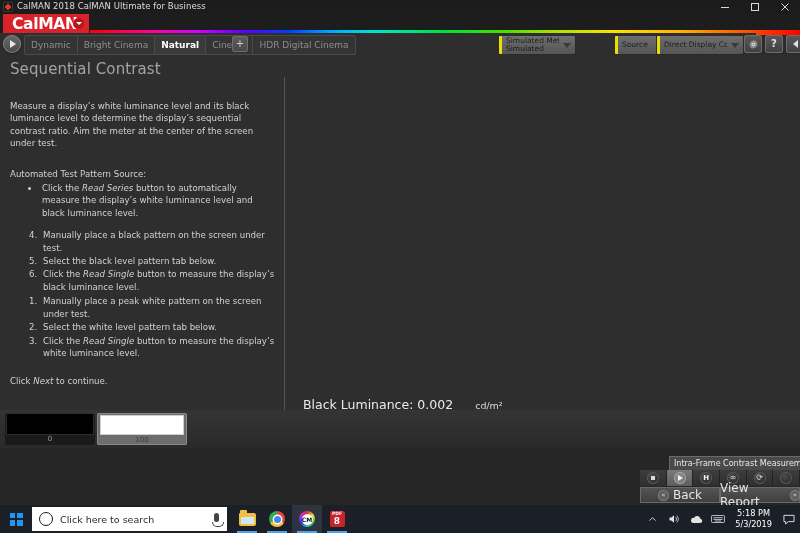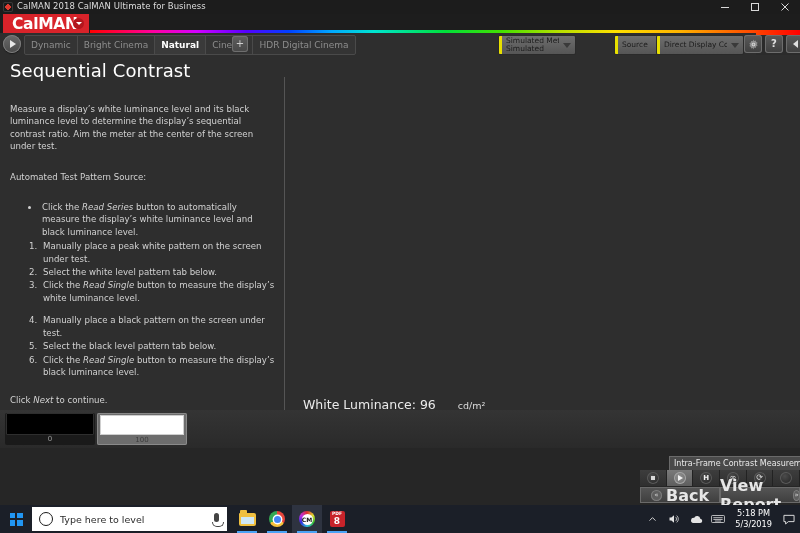--- a/index.html
+++ b/index.html
@@ -71,21 +71,21 @@
   #btn-help{left:765px;}
   #btn-prev{left:786px;}
   .iconbtn .q{font-size:10px;color:#e0e0e0;font-weight:bold;line-height:1;}
   .iconbtn .tri{width:0;height:0;border-top:4px solid transparent;border-bottom:4px solid transparent;border-right:5px solid #e0e0e0;}
 
   
   .stage{position:absolute;left:0;top:55px;width:800px;height:410px;background:#2e2e2e;}
   .divider{position:absolute;left:284px;top:22px;width:1px;height:370px;background:#555;}
 
   .leftpane{position:absolute;left:10px;top:5px;width:266px;}
-  .page-title{font-size:18px;color:#ffffff;font-weight:normal;letter-spacing:.1px;margin:0 0 22px 0;}
+  .page-title{font-size:15px;color:#a3a3a3;font-weight:normal;letter-spacing:.1px;margin:0 0 22px 0;}
   .body-text{font-size:8.6px;color:#d2d2d2;line-height:12.4px;}
   .para{margin:0 0 14px 0;}
   .lead{margin:0 0 18px 0;}
   ul.bullets{margin:2px 0 0 0;padding-left:30px;list-style:disc;}
   ul.bullets li{margin:0;padding-left:2px;}
   ol.steps{margin:2px 0 0 0;padding-left:30px;list-style:decimal;}
   ol.steps li{margin:0 0 1px 0;padding-left:3px;}
   ol.steps.second{counter-reset:none;margin-top:10px;}
   .it{font-style:italic;margin-top:6px;}
 
@@ -122,21 +122,21 @@
   .tbtn.sel .tcirc{background:radial-gradient(circle at 40% 35%,#8f8f8f,#6a6a6a);box-shadow:inset 0 0 0 1px #a5a5a5;}
   .tcirc .sq{width:4px;height:4px;background:#d9d9d9;}
   .tcirc .pl{width:0;height:0;border-top:3px solid transparent;border-bottom:3px solid transparent;border-left:5px solid #f0f0f0;margin-left:1px;}
   .tcirc .hh{font-size:7px;color:#f0f0f0;font-weight:bold;line-height:1;}
   .tcirc .inf{font-size:8px;color:#d9d9d9;line-height:1;}
   .tcirc .ref{font-size:8px;color:#d9d9d9;line-height:1;}
 
   .navbar{position:absolute;left:640px;top:39px;width:160px;height:16px;display:flex;}
   .navb{flex:1;display:flex;align-items:center;justify-content:center;gap:4px;
     background:linear-gradient(#565656,#3e3e3e);box-shadow:inset 0 0 0 1px #6a6a6a;}
-  .navb .lbl{font-size:16px;color:#e6e6e6;font-weight:bold;}
+  .navb .lbl{font-size:12px;color:#e6e6e6;}
   .navb .chev{width:11px;height:11px;border-radius:50%;background:#5e5e5e;
     box-shadow:inset 0 0 0 1px #7c7c7c;display:flex;align-items:center;justify-content:center;
     font-size:7px;color:#d8d8d8;line-height:1;}
 
   
   .taskbar{position:absolute;left:0;top:505px;width:800px;height:28px;background:#1b1f28;}
   .start{position:absolute;left:0;top:0;width:32px;height:28px;display:flex;align-items:center;justify-content:center;}
   .winlogo{width:13px;height:13px;display:grid;grid-template-columns:1fr 1fr;grid-template-rows:1fr 1fr;gap:1.6px;}
   .winlogo b{background:#2196f3;display:block;}
   .searchbox{position:absolute;left:32px;top:2px;width:195px;height:24px;background:#ffffff;
@@ -271,44 +271,41 @@
 
   <div class="stage">
     <div class="divider"></div>
 
     <div class="leftpane">
       <h1 class="page-title">Sequential Contrast</h1>
 
       <div class="body-text">
         <p class="lead">Measure a display’s white luminance level and its black luminance level to determine the display’s sequential contrast ratio. Aim the meter at the center of the screen under test.</p>
 
-        <p class="para" style="margin-bottom:18px">Automated Test Pattern Source:</p>
+        <p class="para" style="margin-bottom:2px">Automated Test Pattern Source:</p>
         <ul class="bullets">
           <li><span>Click the </span><span class="it">Read Series</span><span> button to automatically measure the display’s white luminance level and black luminance level.</span></li>
         </ul>
 
+        <ol class="steps second" start="4">
+          <li><span>Manually place a black pattern on the screen under test.</span><span class="it"></span><span></span></li>
+          <li><span>Select the black level pattern tab below.</span><span class="it"></span><span></span></li>
+          <li><span>Click the </span><span class="it">Read Single</span><span> button to measure the display’s black luminance level.</span></li>
+        </ol>
         <ol class="steps">
           <li><span>Manually place a peak white pattern on the screen under test.</span><span class="it"></span><span></span></li>
           <li><span>Select the white level pattern tab below.</span><span class="it"></span><span></span></li>
           <li><span>Click the </span><span class="it">Read Single</span><span> button to measure the display’s white luminance level.</span></li>
         </ol>
-        <ol class="steps second" start="4">
-          <li><span>Manually place a black pattern on the screen under test.</span><span class="it"></span><span></span></li>
-          <li><span>Select the black level pattern tab below.</span><span class="it"></span><span></span></li>
-          <li><span>Click the </span><span class="it">Read Single</span><span> button to measure the display’s black luminance level.</span></li>
-        </ol>
 
         <p class="para" style="margin-top:16px"><span>Click </span><span class="it">Next</span><span> to continue.</span></p>
       </div>
     </div>
 
     <div class="results">
-      <div class="res-line">
-        <span>White Luminance: 96</span><span class="res-unit">cd/m²</span>
-      </div>
       <div class="res-line">
         <span>Black Luminance: 0.002</span><span class="res-unit">cd/m²</span>
       </div>
       <div class="res-ratio">Sequential Contrast Ratio:  56810:1</div>
     </div>
   </div>
 
   <div class="swatch-bar">
     <div class="swatch" id="swatch-black">
       <div class="chip"></div>
@@ -371,21 +368,21 @@
       <div class="winlogo">
           <b></b>
           <b></b>
           <b></b>
           <b></b>
         </div>
     </div>
 
     <div class="searchbox">
       <div class="sb-circ"></div>
-      <div class="sb-txt">Type here to level</div>
+      <div class="sb-txt">Click here to search</div>
       <div class="sb-mic"></div>
     </div>
 
     <div class="tasks">
       <div class="task">
         <div class="folder"></div>
         <div class="ul"></div>
       </div>
       <div class="task">
         <div class="chrome">

